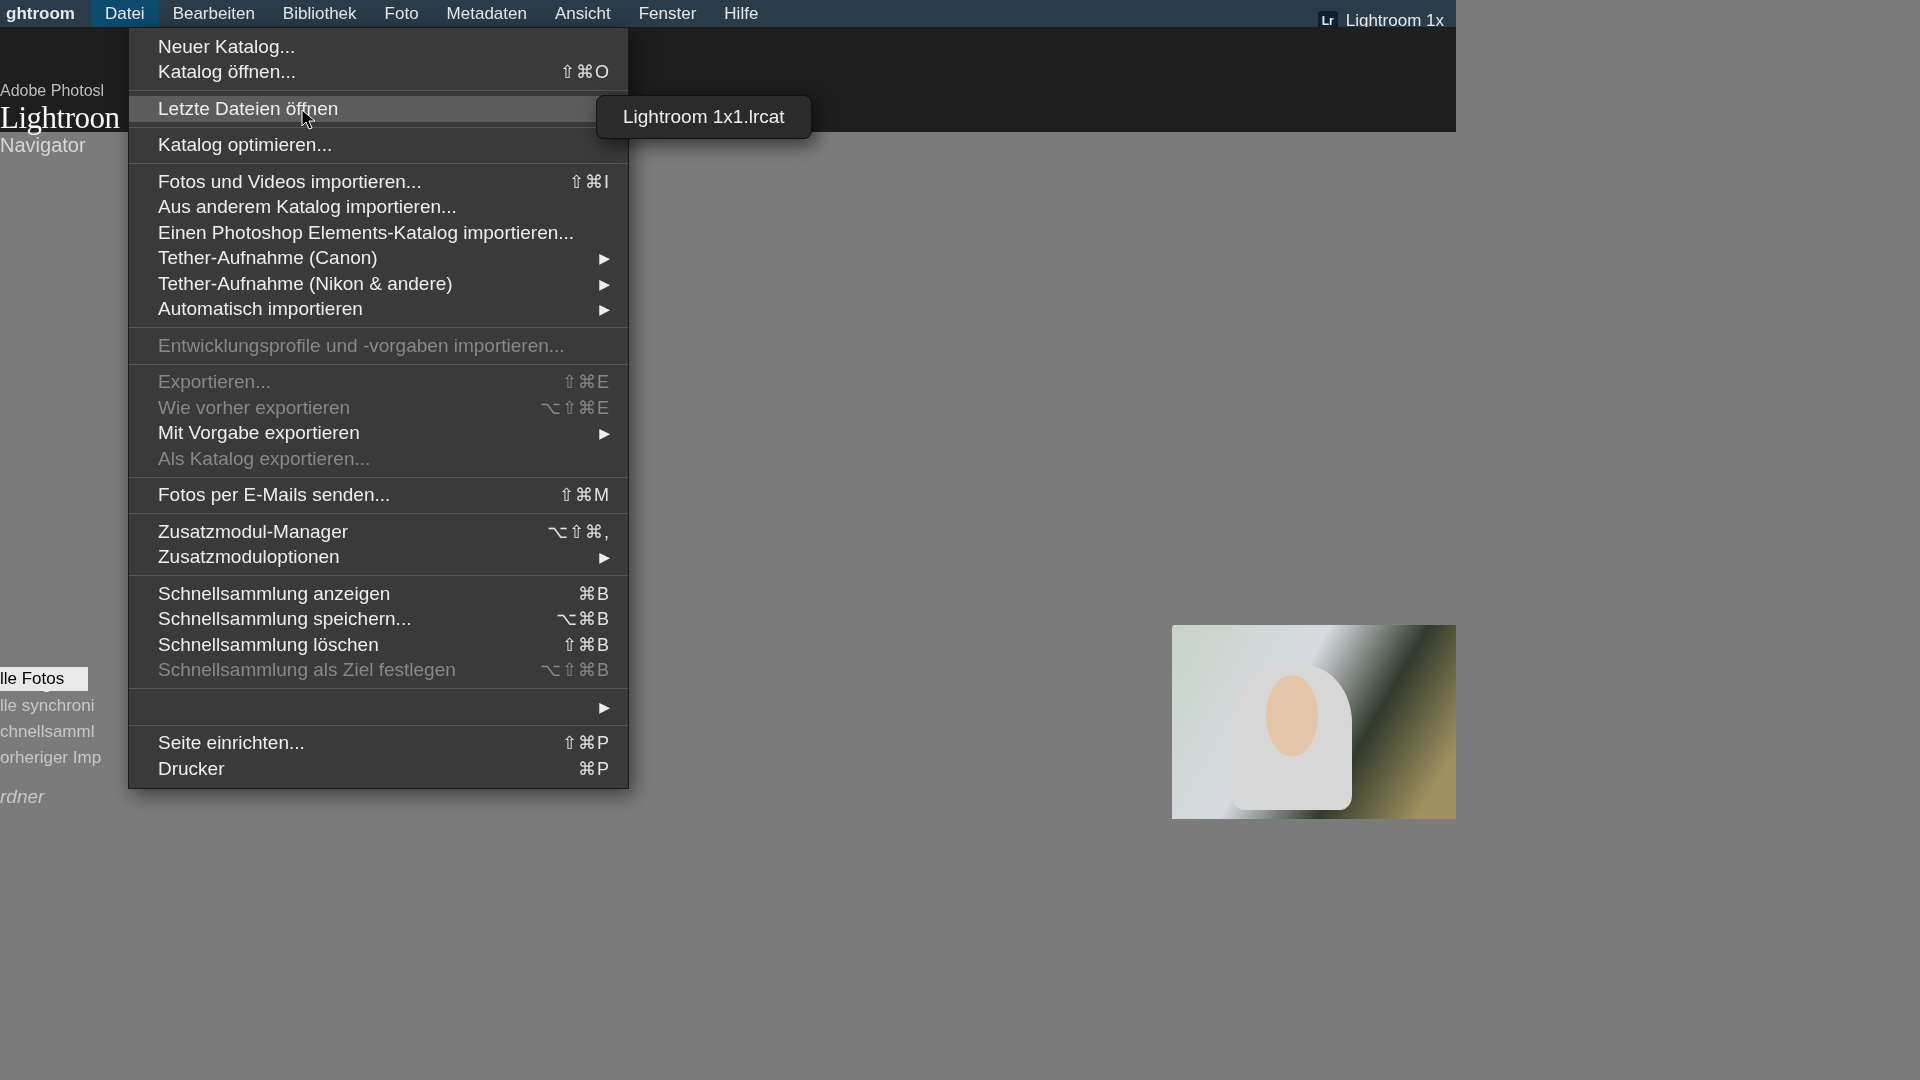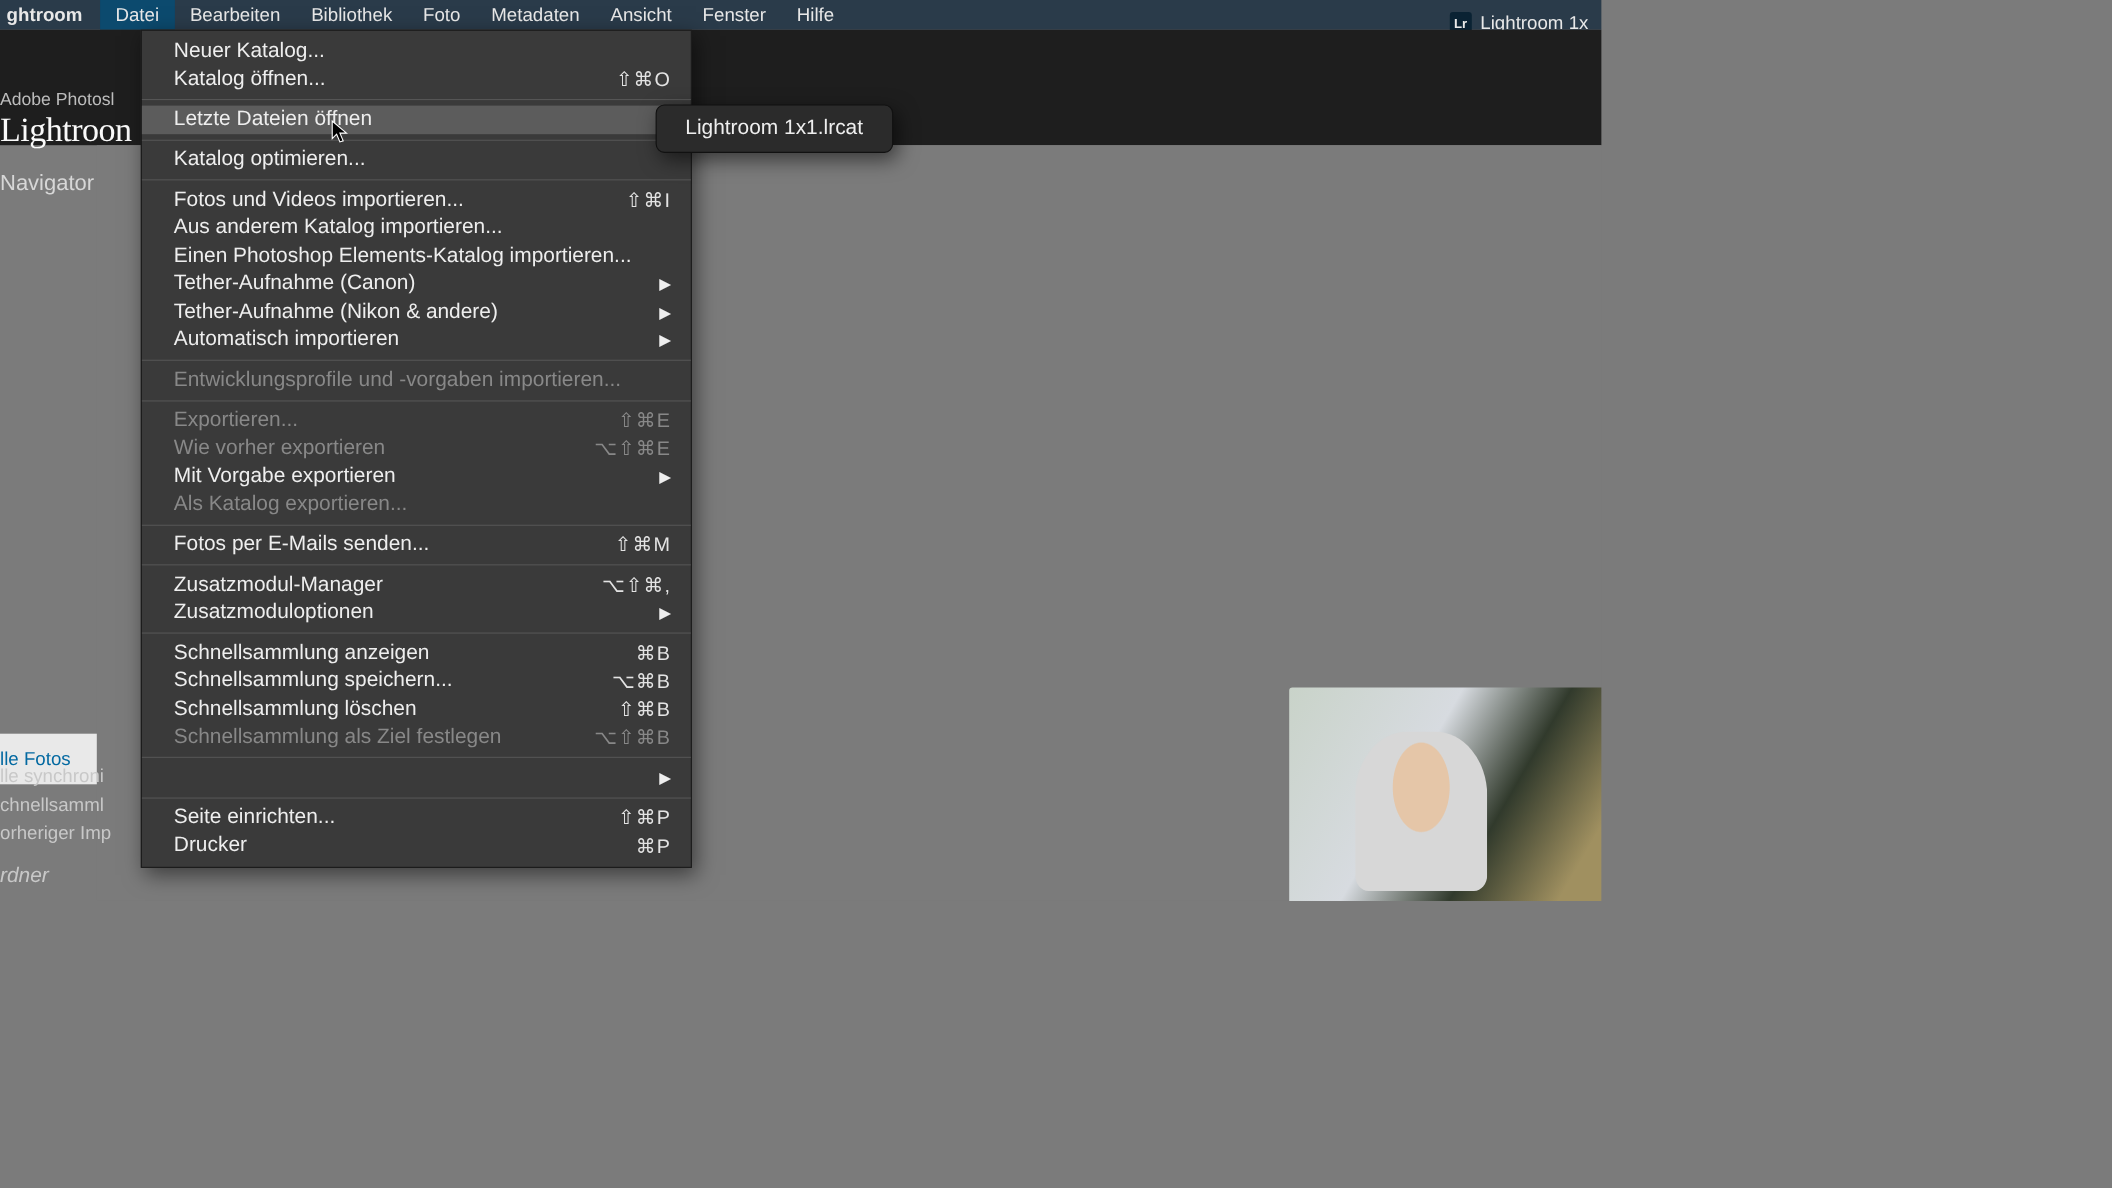--- a/index.html
+++ b/index.html
@@ -13,24 +13,24 @@
   .menubar .right { margin-left: auto; display: flex; align-items: center; gap: 8px; padding-right: 12px; margin-top: 14px; }
   .lr-icon { width: 20px; height: 20px; background: #0a2233; border-radius: 3px; display: inline-flex; align-items: center; justify-content: center; font-size: 12px; font-weight: 700; color: #e8e8e8; }
 
   
   .app-header { position: absolute; top: 27px; left: 0; right: 0; height: 105px; background: #1e1e1e; }
   .brand-sub { position: absolute; top: 55px; left: 0; color: #bdbdbd; font-size: 16px; }
   .brand-main { position: absolute; top: 73px; left: 0; color: #fafafa; font-size: 31px; font-family: Georgia, 'Times New Roman', serif; letter-spacing: -0.5px; }
 
   
   .left-panel { position: absolute; top: 132px; left: 0; width: 88px; color: #d7d7d7; font-size: 20px; }
-  .nav-label { padding: 24px 0 0 0; }
+  .nav-label { padding: 2px 0 0 0; }
   .cat-title { position: absolute; top: 671px; left: 0; color: #fef9c3; font-size: 19px; }
   .cat-item { position: absolute; left: 0; color: #c8c8c8; font-size: 17px; white-space: nowrap; }
-  .cat-item.selected { background: #e9e9e9; color: #0369a1; padding: 13px 0; width: 88px; }
+  .cat-item.selected { background: #e9e9e9; color: #000000; padding: 2px 0; width: 88px; }
 
   
   .dropdown { position: absolute; top: 27px; left: 88px; width: 501px; background: #3a3a3a; border: 1px solid #1a1a1a; box-shadow: 4px 6px 18px rgba(0,0,0,0.5); padding: 6px 0; margin-left: 40px; }
   .dropdown .row { display: flex; align-items: center; height: 25.5px; padding: 0 18px 0 29px; color: #eeeeee; font-size: 19px; cursor: default; }
   .dropdown .row.highlight { background: #5c5c5c; }
   .dropdown .row.disabled { color: #888888; }
   .dropdown .row .label { flex: 1; white-space: nowrap; }
   .dropdown .row .shortcut { color: #e3e3e3; font-size: 18px; letter-spacing: 1px; }
   .dropdown .row.disabled .shortcut { color: #888888; }
   .dropdown .row .sub-arrow { font-size: 14px; margin-left: auto; }

